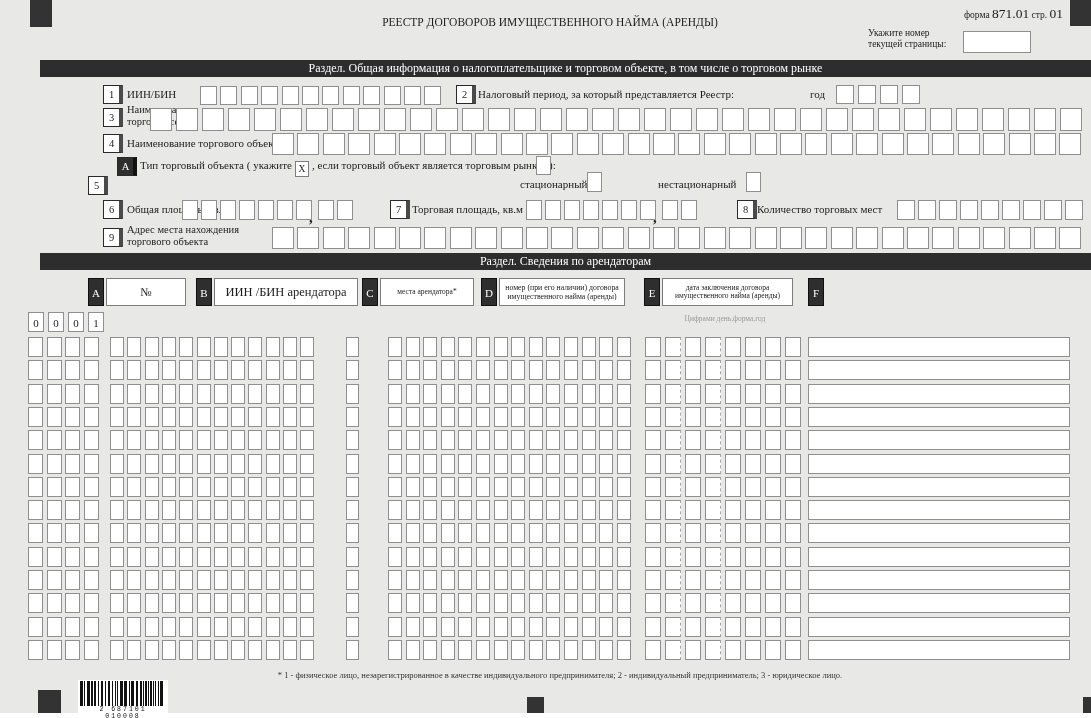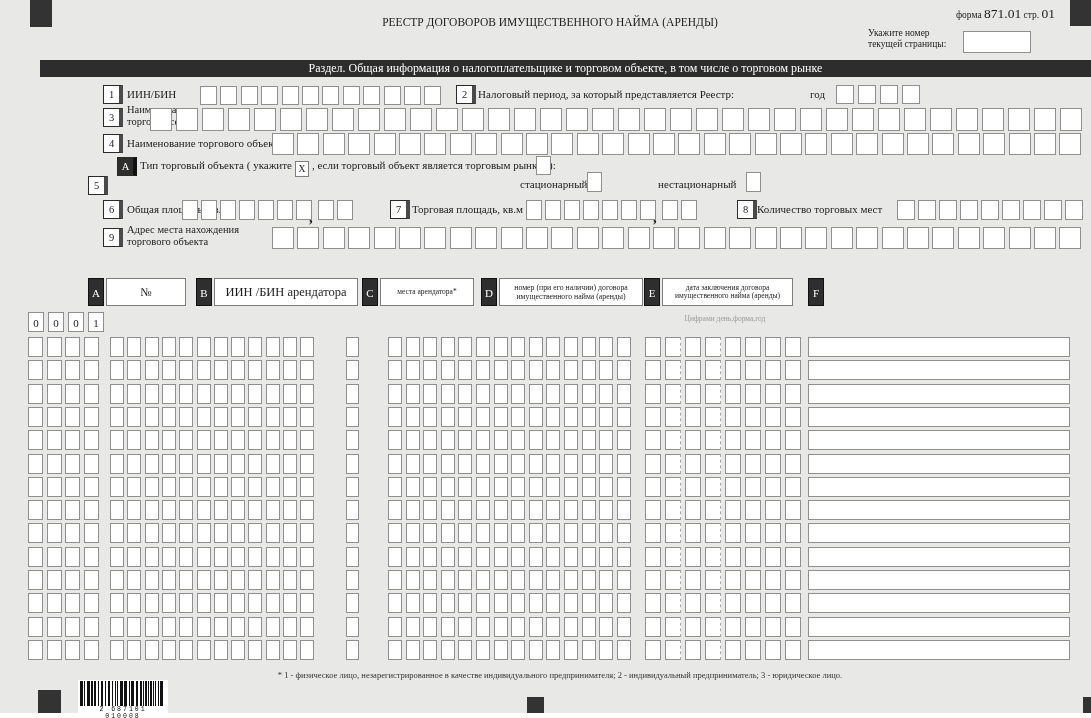--- a/index.html
+++ b/index.html
@@ -4,21 +4,21 @@
 <style>
   html,body{margin:0;padding:0;background:#ffffff;}
   .page{position:relative;width:1091px;height:718px;background:#ffffff;
         font-family:"Liberation Serif","DejaVu Serif",serif;color:#1c1c1c;overflow:hidden;}
   .paper{position:absolute;left:0;top:0;width:1091px;height:713px;background:#e8e8e6;}
   .mark{position:absolute;background:#333333;}
   .bar{position:absolute;left:40px;width:1051px;height:17px;background:#2d2d2d;color:#ffffff;
        text-align:center;font-size:12px;line-height:17px;}
   .title{position:absolute;left:100px;width:900px;text-align:center;font-size:11.5px;}
   .subtitle{position:absolute;left:100px;width:900px;text-align:center;font-size:10.5px;}
-  .formline{position:absolute;right:36px;top:6px;font-size:9.5px;white-space:nowrap;}
+  .formline{position:absolute;right:28px;top:6px;font-size:9.5px;white-space:nowrap;}
   .formline .big{font-size:13.5px;}
   .pagehint{position:absolute;left:868px;top:28px;font-size:9.5px;line-height:11px;}
   .pagebox{position:absolute;left:963px;top:31px;width:66px;height:20px;background:#fff;border:1px solid #8f8f8f;}
   .badge{position:absolute;width:15px;height:17px;background:#ffffff;border:1px solid #2a2a2a;
          border-right:4px solid #4a4a4a;text-align:center;font-size:10.5px;line-height:17px;}
   .badge.dark{background:#2e2e2e;color:#ffffff;border-right:4px solid #111;}
   .lbl{position:absolute;font-size:11px;white-space:nowrap;}
   .lbl2{position:absolute;font-size:10.5px;line-height:11.5px;white-space:nowrap;}
   .xbox{display:inline-block;width:12px;height:14px;background:#fff;border:1px solid #7d7d7d;
         text-align:center;font-size:9.5px;line-height:14px;vertical-align:-3px;margin:0 3px;}
@@ -265,29 +265,30 @@
       <span class="cell" style="left: 609.6px; top: 0px; width: 22px; height: 22px; line-height: 22px;"></span>
       <span class="cell" style="left: 635px; top: 0px; width: 22px; height: 22px; line-height: 22px;"></span>
       <span class="cell" style="left: 660.4px; top: 0px; width: 22px; height: 22px; line-height: 22px;"></span>
       <span class="cell" style="left: 685.8px; top: 0px; width: 22px; height: 22px; line-height: 22px;"></span>
       <span class="cell" style="left: 711.2px; top: 0px; width: 22px; height: 22px; line-height: 22px;"></span>
       <span class="cell" style="left: 736.6px; top: 0px; width: 22px; height: 22px; line-height: 22px;"></span>
       <span class="cell" style="left: 762px; top: 0px; width: 22px; height: 22px; line-height: 22px;"></span>
       <span class="cell" style="left: 787.4px; top: 0px; width: 22px; height: 22px; line-height: 22px;"></span>
     </div>
 
+  <div class="bar" style="top:253px">Раздел. Сведения по арендаторам</div>
 
   <div class="hletter" style="left:88px;top:278px">A</div>
   <div class="hbox" style="left:106px;top:278px;width:80px;font-size:12px">№</div>
   <div class="hletter" style="left:196px;top:278px">B</div>
   <div class="hbox" style="left:214px;top:278px;width:144px;font-size:12.5px">ИИН /БИН  арендатора</div>
   <div class="hletter" style="left:362px;top:278px">C</div>
   <div class="hbox" style="left:380px;top:278px;width:94px;font-size:7.5px;padding:0 14px;line-height:8.5px">места арендатора*</div>
   <div class="hletter" style="left:481px;top:278px">D</div>
-  <div class="hbox" style="left:499px;top:278px;width:144px;font-size:7.8px;line-height:9px">номер (при его наличии) договора имущественного найма (аренды)</div>
+  <div class="hbox" style="left:499px;top:278px;width:126px;font-size:7.8px;line-height:9px">номер (при его наличии) договора имущественного найма (аренды)</div>
   <div class="hletter" style="left:644px;top:278px">E</div>
   <div class="hbox" style="left:662px;top:278px;width:131px;font-size:7.5px;line-height:8.5px">дата заключения договора имущественного найма (аренды)</div>
   <div class="hletter" style="left:808px;top:278px">F</div>
 
   <div class="gen" style="left:28px;top:312px">
       <span class="cell" style="left: 0px; top: 0px; width: 16px; height: 20px; line-height: 20px;">0</span>
       <span class="cell" style="left: 20px; top: 0px; width: 16px; height: 20px; line-height: 20px;">0</span>
       <span class="cell" style="left: 40px; top: 0px; width: 16px; height: 20px; line-height: 20px;">0</span>
       <span class="cell" style="left: 60px; top: 0px; width: 16px; height: 20px; line-height: 20px;">1</span>
     </div>

